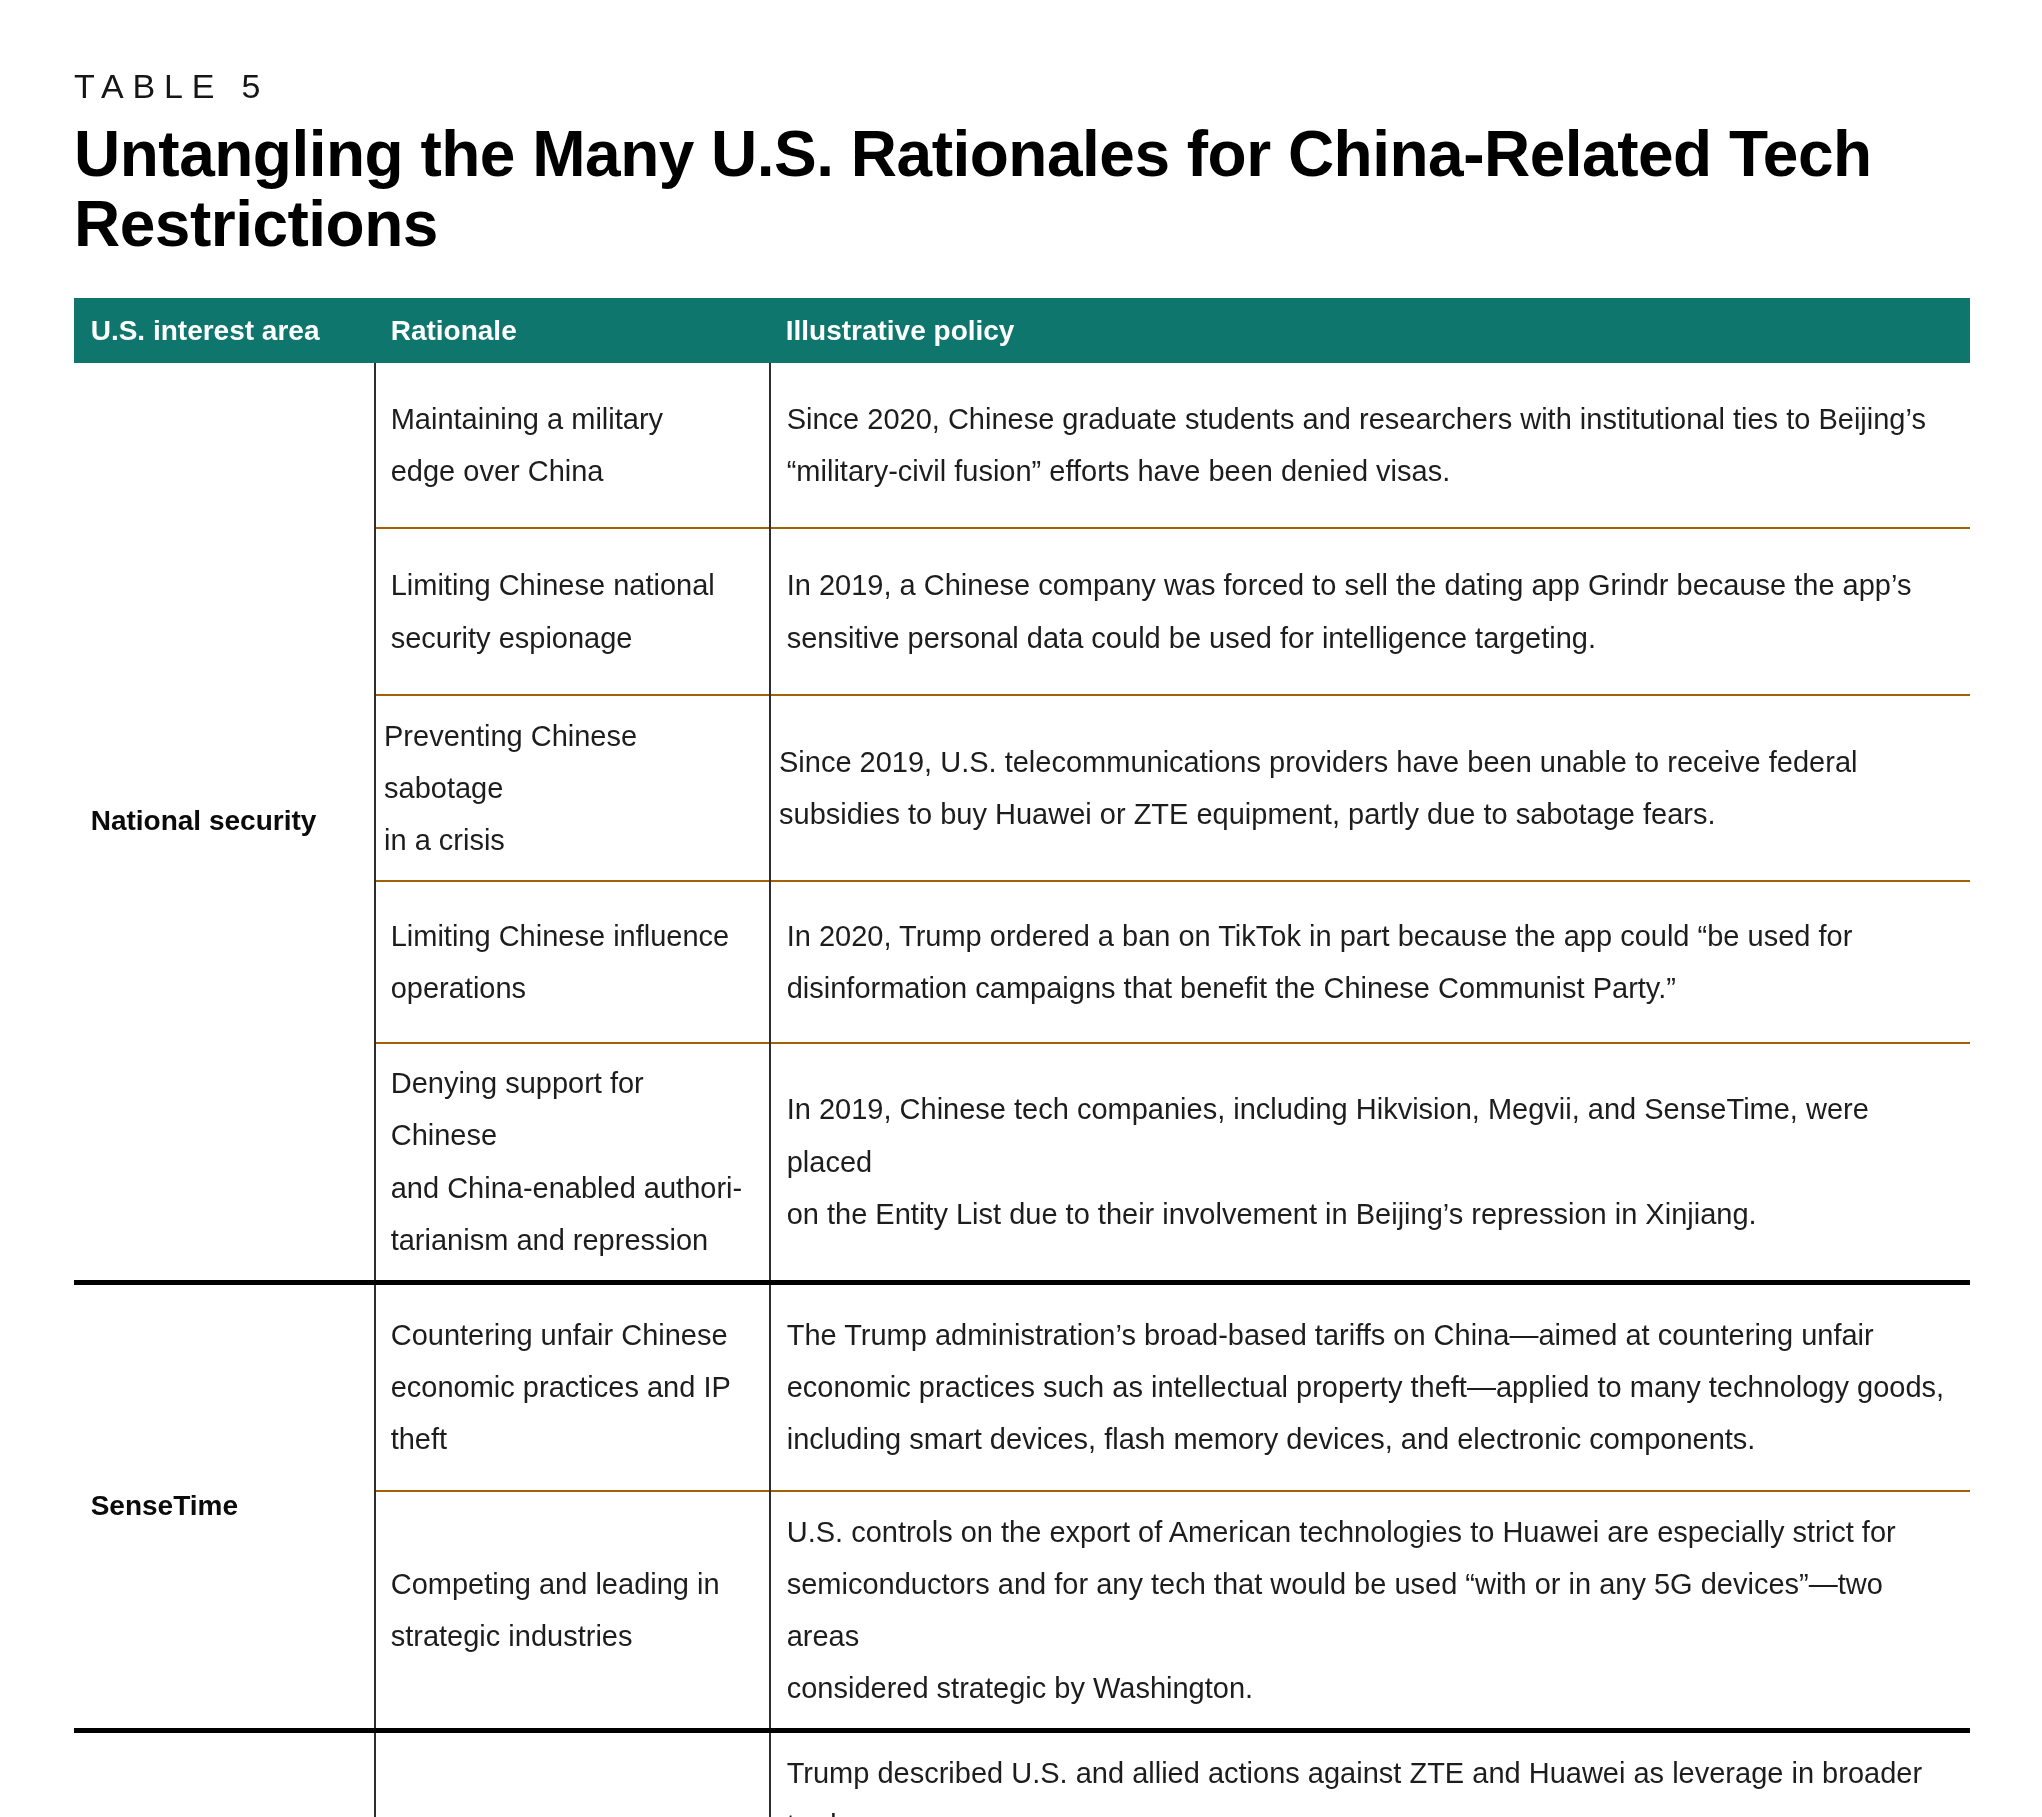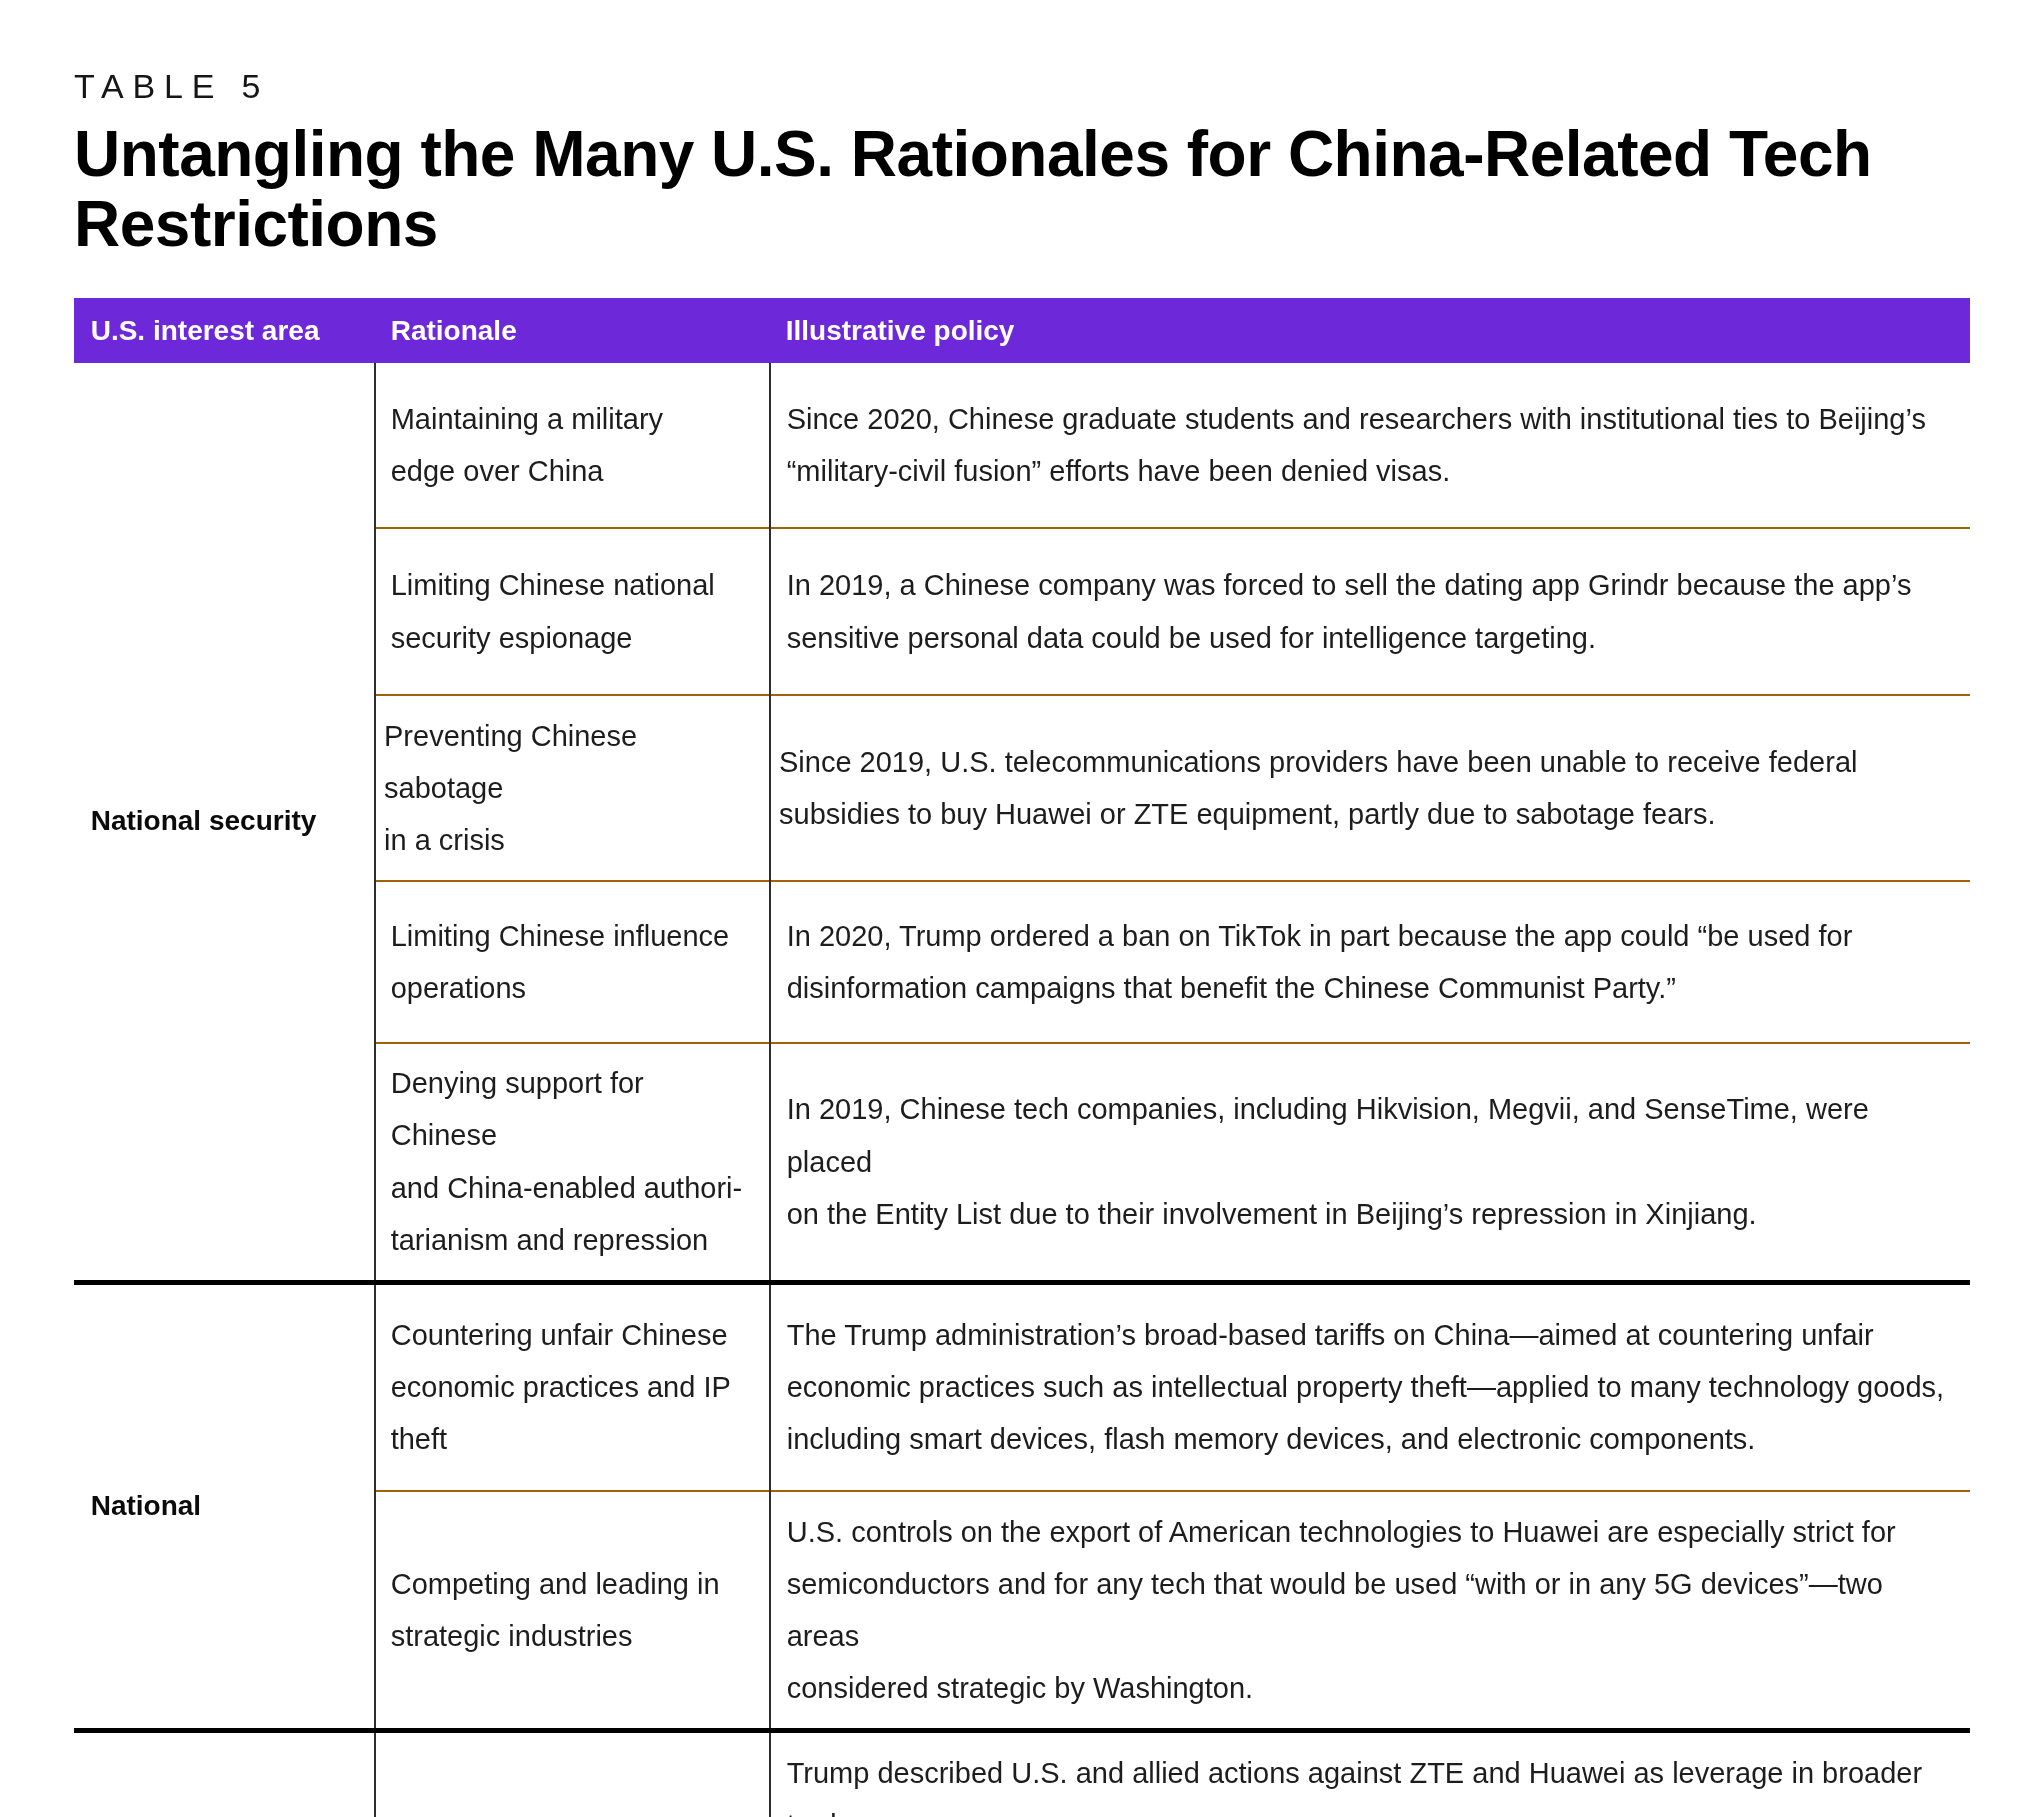--- a/index.html
+++ b/index.html
@@ -37,21 +37,21 @@
     width: 1896px;
     table-layout: fixed;
     border-collapse: collapse;
     border-bottom: 9.8px solid #000000;
   }
   col.c1 { width: 301px; }
   col.c2 { width: 395px; }
   col.c3 { width: 1200px; }
 
   thead th {
-    background: #6d28d9;
+    background: #0f766e;
     color: #ffffff;
     font-size: 28px;
     font-weight: 700;
     text-align: left;
     vertical-align: middle;
     height: 65px;
     padding: 0 0 0 15.7px;
     border: none;
   }
   thead th.first { padding-left: 16.7px; }
@@ -146,21 +146,21 @@
         <td class="rat">Denying support for Chinese
 and China-enabled authori-
 tarianism and repression</td>
         <td class="pol">In 2019, Chinese tech companies, including Hikvision, Megvii, and SenseTime, were placed
 on the Entity List due to their involvement in Beijing’s repression in Xinjiang.</td>
       </tr>
     </tbody>
 
     <tbody class="sec sec2">
       <tr>
-        <td class="area" rowspan="2">National</td>
+        <td class="area" rowspan="2">SenseTime</td>
         <td class="rat">Countering unfair Chinese
 economic practices and IP
 theft</td>
         <td class="pol">The Trump administration’s broad-based tariffs on China—aimed at countering unfair
 economic practices such as intellectual property theft—applied to many technology goods,
 including smart devices, flash memory devices, and electronic components.</td>
       </tr>
       <tr>
         <td class="rat">Competing and leading in
 strategic industries</td>

